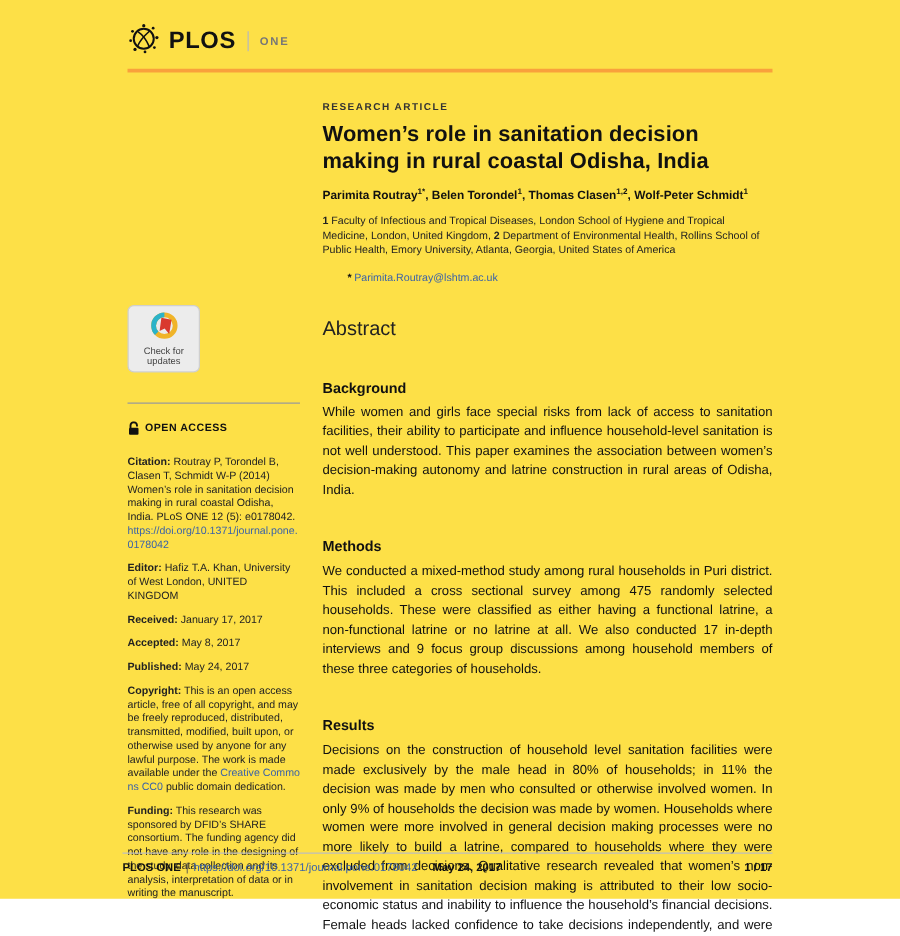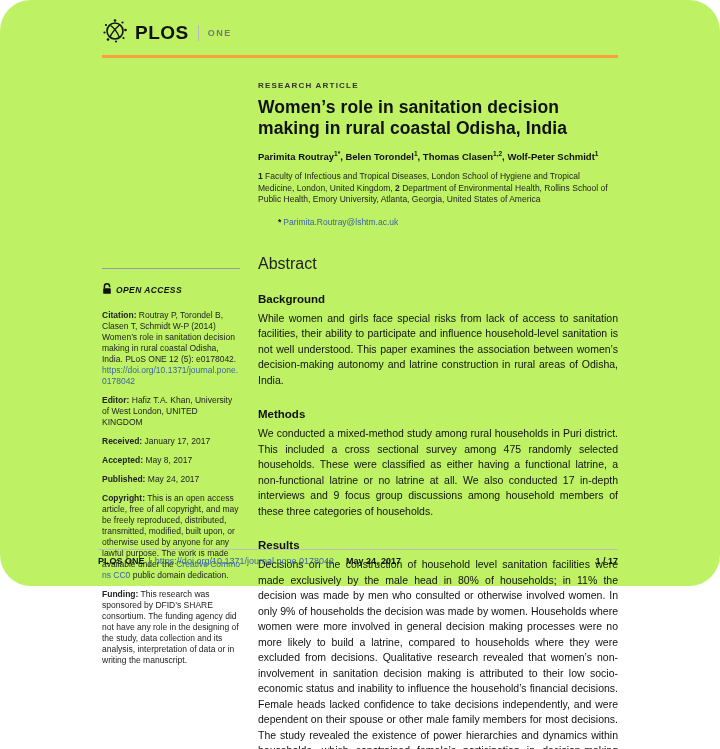--- a/index.html
+++ b/index.html
@@ -4,21 +4,21 @@
 <style>
   * { margin: 0; padding: 0; box-sizing: border-box; }
   html, body { background: #fff; }
   body {
     width: 720px; height: 749px;
     font-family: "Liberation Sans", sans-serif;
     color: #1a1a1a;
     position: relative;
     overflow: hidden;
   }
-  .page { width: 720px; height: 586px; position: relative; background: #bef264; border-radius: 31px; }
+  .page { width: 720px; height: 719px; position: relative; background: #fde047; }
   .content { width: 516px; margin: 0 auto; padding-top: 18px; }
 
   
   .masthead { display: flex; align-items: center; gap: 7px; height: 30px; }
   .brand { font-size: 19px; font-weight: bold; letter-spacing: 0.5px; color: #111; }
   .brand-divider { width: 1px; height: 16px; background: #b9b9b9; margin: 0 2px; }
   .journal-name { font-size: 9px; font-weight: bold; letter-spacing: 1.5px; color: #777; }
   .orange-rule { height: 3px; background: #F9A13C; margin-top: 7px; }
 
   
@@ -28,37 +28,37 @@
 
   
   .crossmark-badge {
     width: 58px; height: 54px; background: #ececec;
     border: 1px solid #cfcfcf; border-radius: 5px;
     display: flex; flex-direction: column; align-items: center; justify-content: center;
     gap: 2px; cursor: pointer;
   }
   .crossmark-badge .cm-label { font-size: 7.5px; line-height: 8.5px; color: #444; text-align: center; width: 44px; }
   .aside-divider { border: none; border-top: 1px solid #9a9a9a; margin: 24px 0 14px 0; }
-  .open-access { display: flex; align-items: center; gap: 4px; margin-bottom: 12px; font-style: italic; }
+  .open-access { display: flex; gap: 4px; margin-bottom: 12px; }
   .open-access .oa-label { font-size: 8.5px; font-weight: bold; letter-spacing: 0.4px; color: #111; }
   .aside p { margin-bottom: 8px; text-align: left; }
   .aside b { font-weight: bold; }
   a.blue-link { color: #3B63A8; text-decoration: none; word-break: break-all; cursor: pointer; }
 
   
   .kicker { margin-top: 23px; font-size: 8px; font-weight: bold; letter-spacing: 1.2px; color: #333; }
   .title { margin-top: 7px; font-size: 17.5px; font-weight: bold; line-height: 21px; color: #111; letter-spacing: 0.1px; }
   .authors { margin-top: 11px; font-size: 9.5px; font-weight: bold; color: #111; }
   .authors sup { font-size: 6.5px; }
   .affiliations { margin-top: 9px; font-size: 8.5px; line-height: 11.5px; color: #222; }
   .affiliations b { font-weight: bold; }
   .email-line { margin-top: 11px; font-size: 8.5px; margin-left: 20px; }
   .email-line .email-marker { font-weight: bold; color: #111; margin-right: 2px; }
   .abstract-heading { margin-top: 28px; font-size: 16px; font-weight: normal; color: #222; }
-  .section-heading { margin-top: 20px; font-size: 11.5px; font-weight: bold; color: #111; }
+  .section-heading { margin-top: 32px; font-size: 11.5px; font-weight: bold; color: #111; }
   .section-text { margin-top: 6px; font-size: 10.5px; line-height: 15.5px; color: #111; text-align: justify; hyphens: auto; -webkit-hyphens: auto; }
 
   
   .footer {
     position: absolute; left: 98px; right: 102px; bottom: 20px;
     border-top: 1px solid #bdbdbd; padding-top: 6px;
     display: flex; justify-content: space-between; align-items: baseline;
     font-size: 9px; color: #111;
   }
   .footer .f-left { display: flex; gap: 4px; align-items: baseline; }
@@ -92,20 +92,30 @@
       <span class="brand">PLOS</span>
       <span class="brand-divider"></span>
       <span class="journal-name">ONE</span>
     </div>
     <div class="orange-rule"></div>
 
     <div class="columns">
 
       <div class="aside">
 
+        <div class="crossmark-badge">
+          <span>
+            <svg width="23" height="23" viewBox="0 0 24 24">
+              <circle cx="12" cy="12" r="9" fill="none" stroke="#F0B429" stroke-width="4"></circle>
+              <path d="M12 3 A 9 9 0 0 0 3 12 A 9 9 0 0 0 5.6 18.4" fill="none" stroke="#2BB3C9" stroke-width="4"></path>
+              <path d="M9.5 5.5 L18 7 L16 19 L12.2 14.5 L8 16.5 Z" fill="#D9392F"></path>
+            </svg>
+          </span>
+          <span class="cm-label">Check for updates</span>
+        </div>
 
         <hr class="aside-divider">
 
         <div class="open-access">
           <span>
             <svg width="10" height="12" viewBox="0 0 10 12">
               <path d="M2.4 5.4 V3.4 a2.6 2.6 0 0 1 5.2 0 V4.2" fill="none" stroke="#111" stroke-width="1.5"></path>
               <rect x="1.2" y="5.2" width="7.6" height="5.6" rx="0.9" fill="#111"></rect>
             </svg>
           </span>

